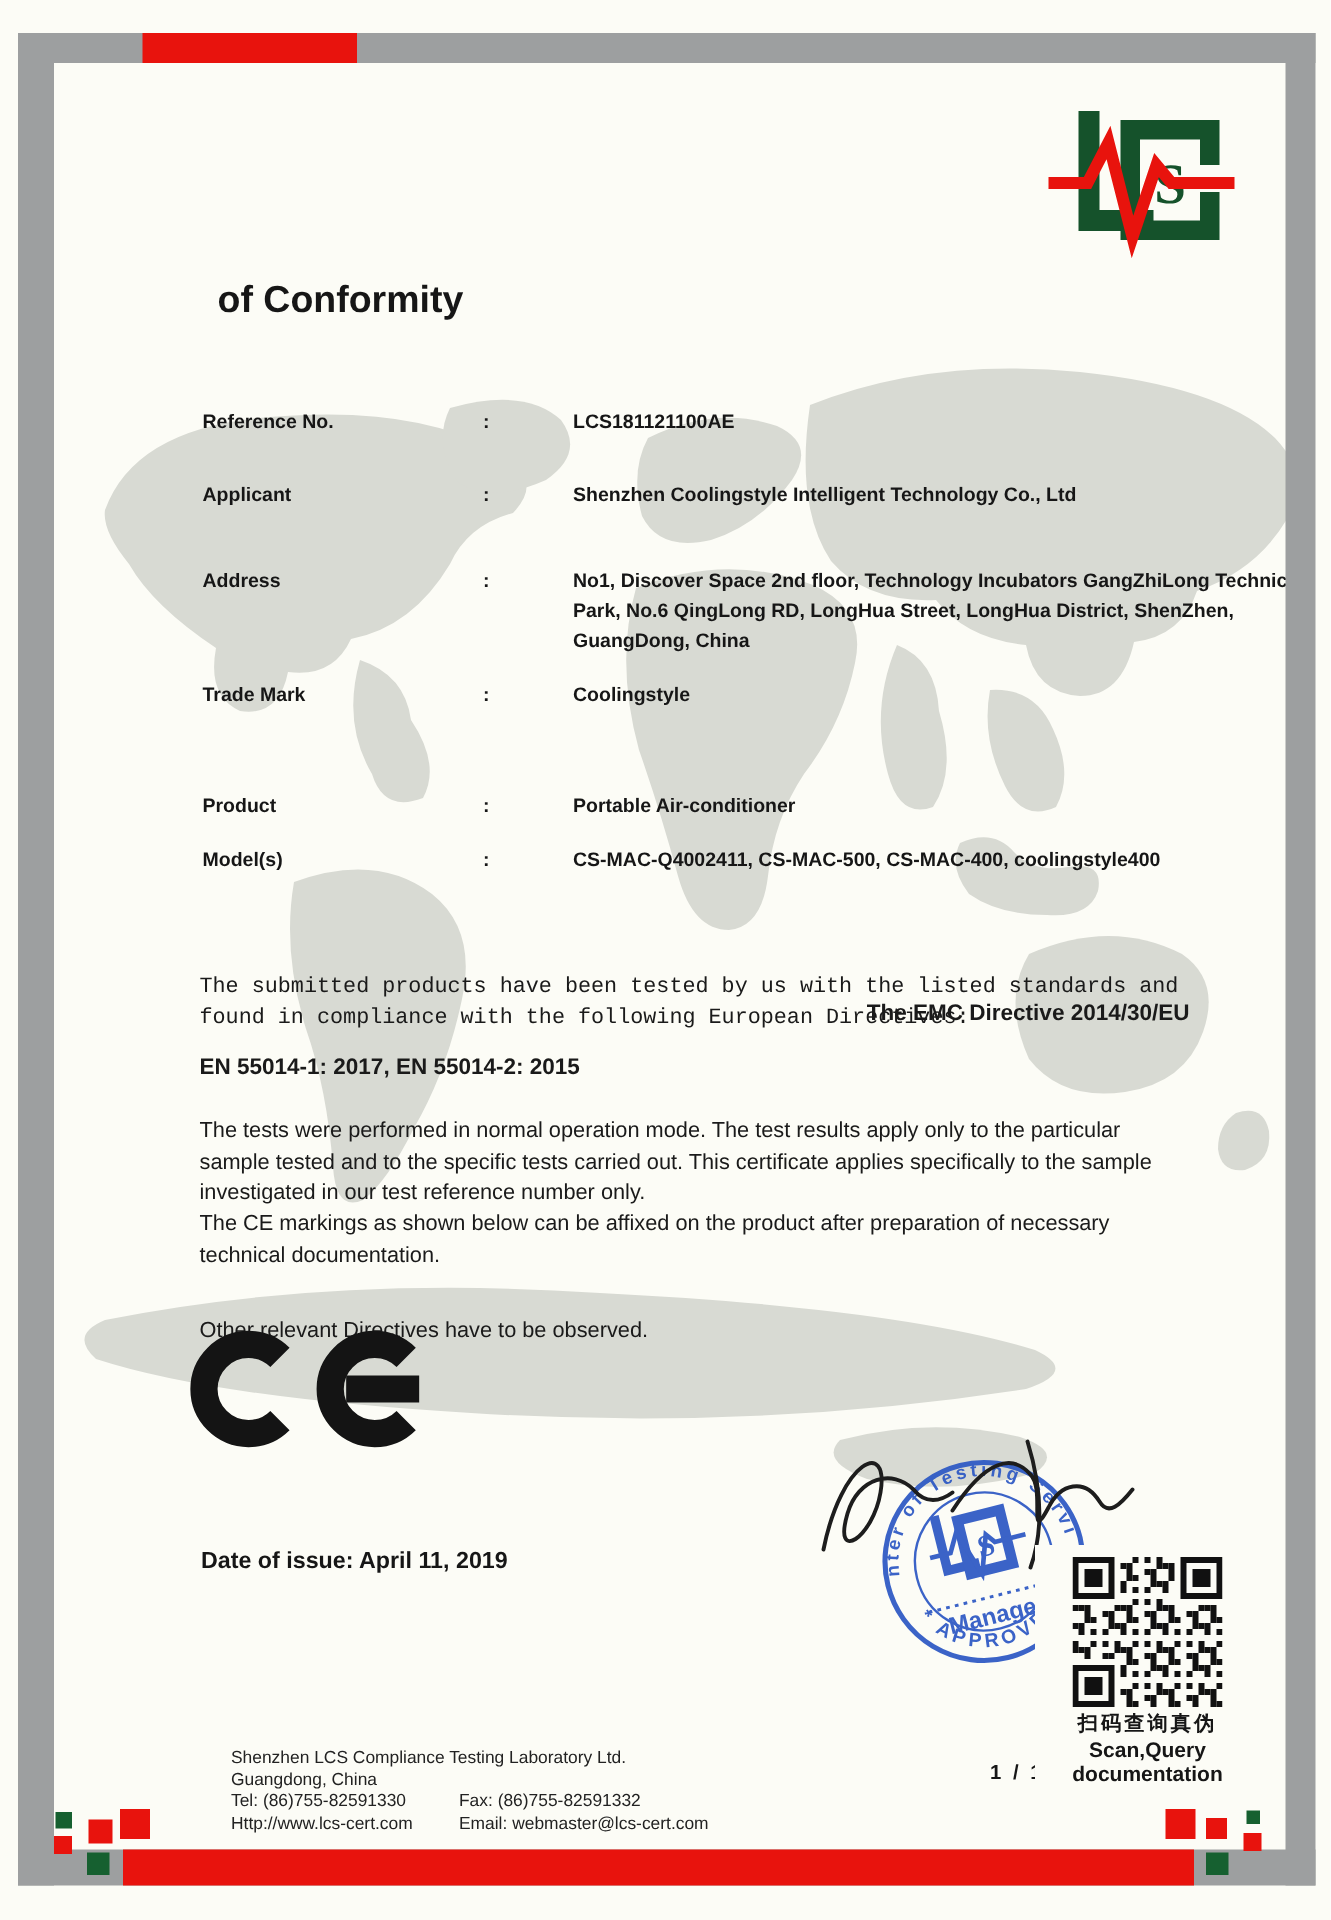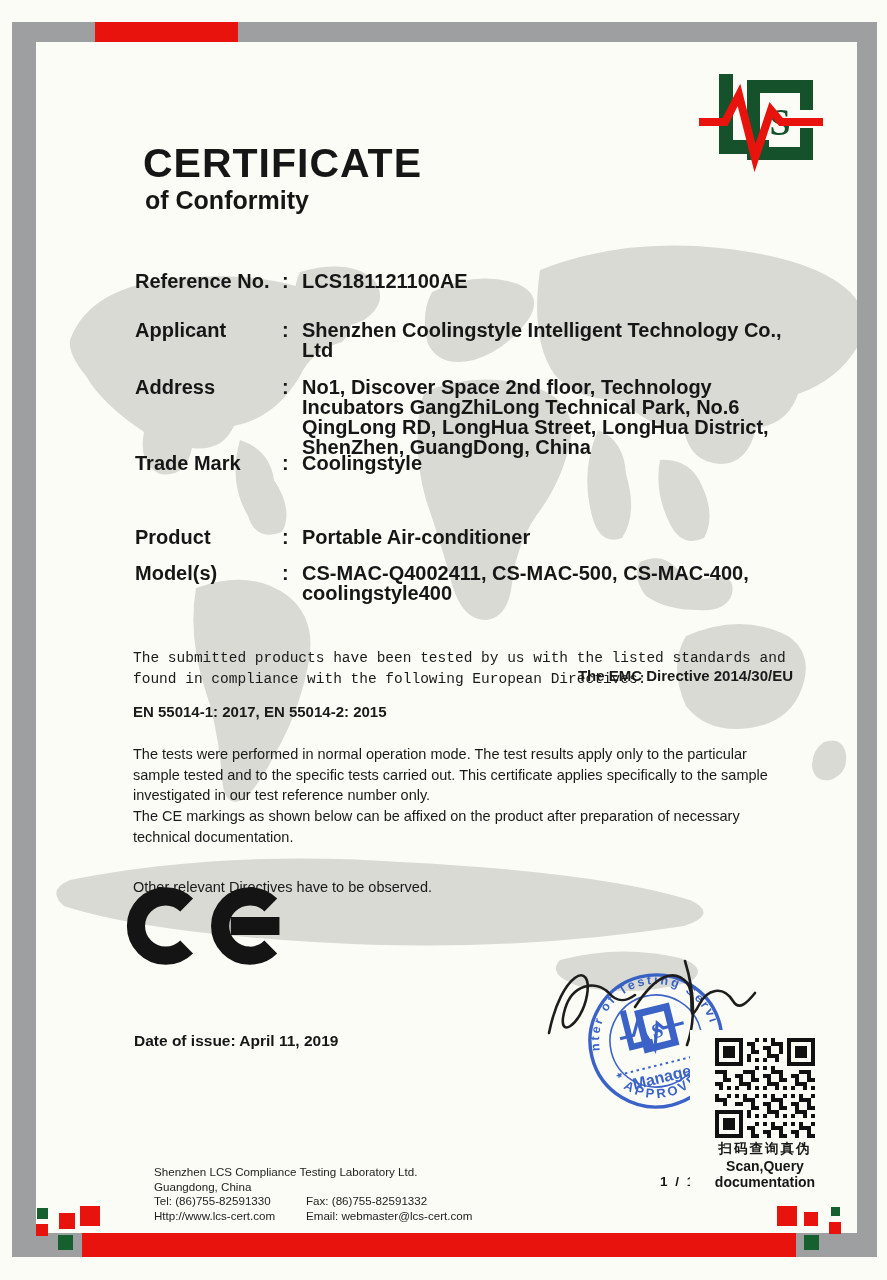--- a/index.html
+++ b/index.html
@@ -23,21 +23,21 @@
 
   
   .lcs-logo{position:absolute;left:697px;top:72px;z-index:1;}
 
   
   .title{position:absolute;left:143px;top:140px;font-size:41px;font-weight:bold;
          letter-spacing:1px;z-index:1;}
   .subtitle{position:absolute;left:145px;top:186px;font-size:25px;font-weight:bold;z-index:1;}
 
   
-  .frow{position:absolute;left:135px;display:flex;z-index:1;font-size:20px;font-weight:bold;line-height:20px;}
+  .frow{position:absolute;left:135px;display:flex;z-index:1;font-size:13px;font-weight:bold;line-height:20px;gap:40px;}
   .frow .lbl{width:147px;}
   .frow .sep{width:20px;}
   .frow .val{width:492px;}
 
   
   .para{position:absolute;left:133px;width:660px;font-size:14.5px;line-height:20.5px;z-index:1;color:#1a1a1a;}
   .para.bold{font-weight:bold;font-size:15px;}
 
   
   .ce{position:absolute;left:126px;top:876px;z-index:1;}
@@ -102,21 +102,20 @@
   <div class="sq green" style="left:804px;top:1235px;width:15px;height:15px;"></div>
 
   <svg class="lcs-logo" width="128" height="102" viewBox="0 0 128 102">
     <path d="M22,2 h14 v66 h36 v14 h-50 z" fill="#15522b"></path>
     <path d="M50,8 H116 V88 H50 Z M63,21 H103 V75 H63 Z" fill="#15522b" fill-rule="evenodd"></path>
     <rect x="101" y="38" width="16" height="18" fill="#fcfcf6"></rect>
     <text x="83" y="63" font-size="38" font-weight="bold" fill="#15522b" text-anchor="middle" font-family="Liberation Serif, serif">S</text>
     <polyline points="2,50 28,50 42,23 58,86 74,38 84,50 126,50" fill="none" stroke="#e8130d" stroke-width="8"></polyline>
   </svg>
 
-  <div class="title">CERTIFICATE</div>
   <div class="subtitle">of Conformity</div>
 
   <div class="frow" style="top:271px;">
     <span class="lbl">Reference No.</span>
     <span class="sep">:</span>
     <span class="val">LCS181121100AE</span>
   </div>
   <div class="frow" style="top:320px;">
     <span class="lbl">Applicant</span>
     <span class="sep">:</span>

